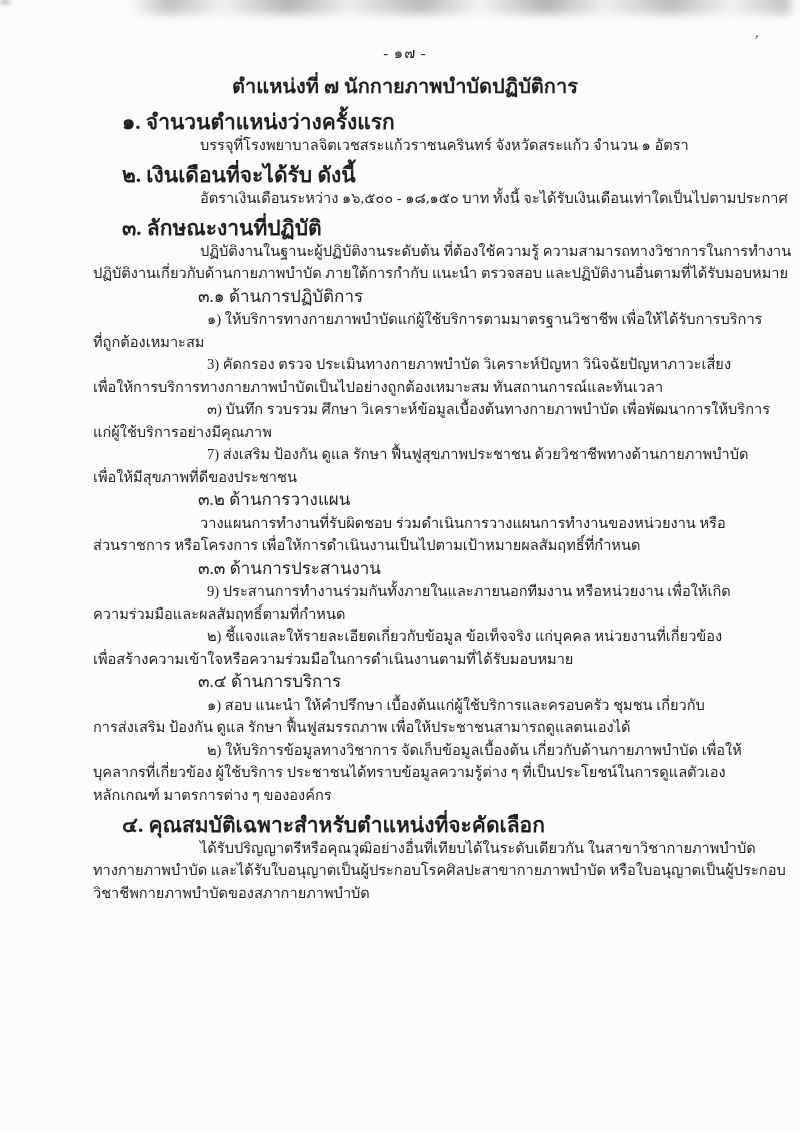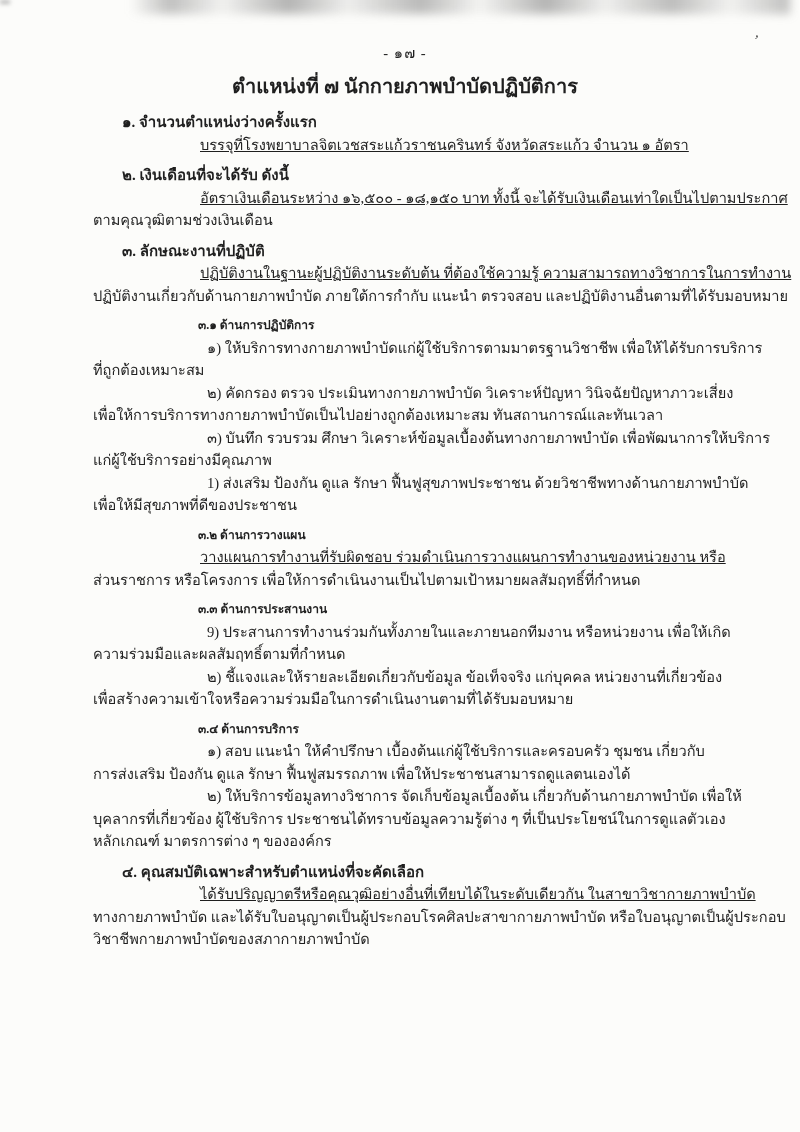--- a/index.html
+++ b/index.html
@@ -33,52 +33,51 @@
     font-size:15px; color:#4a4a4a; transform:rotate(12deg);
   }
   .doc {
     position:absolute; top:0; left:60px; width:690px;
     padding-top:42px;
     font-size:14.6px;
   }
   .ln { line-height:22.5px; min-height:22.5px; white-space:nowrap; }
   .pgnum  { text-align:center; margin-bottom:10px; letter-spacing:1px; }
   .title  { text-align:center; margin-bottom:14px; font-weight:bold; font-size:20px; }
-  .h      { padding-left:62px;  margin-top:8px; font-weight:bold; font-size:15px; }
-  .sub    { padding-left:138px; margin-top:7px; font-weight:bold; font-size:12px; }
-  .para   { padding-left:140px;text-decoration:underline; }
+  .h      { padding-left:62px;  margin-top:8px; font-weight:bold; font-size:21px; }
+  .sub    { padding-left:138px; margin-top:1px; font-weight:normal; font-size:17px; }
+  .para   { padding-left:140px; }
   .item   { padding-left:147px; }
   .flush  { padding-left:33px; }
 </style>
 </head>
 <body>
 
 <div class="page">
   <div class="smudges"></div>
   <div class="corner-spot"></div>
   <div class="scan-mark">,</div>
   <div class="doc">
       <div class="ln pgnum">- ๑๗ -</div>
       <div class="ln title">ตำแหน่งที่ ๗ นักกายภาพบำบัดปฏิบัติการ</div>
       <div class="ln h">๑. จำนวนตำแหน่งว่างครั้งแรก</div>
       <div class="ln para">บรรจุที่โรงพยาบาลจิตเวชสระแก้วราชนครินทร์ จังหวัดสระแก้ว จำนวน ๑ อัตรา</div>
       <div class="ln h">๒. เงินเดือนที่จะได้รับ ดังนี้</div>
       <div class="ln para">อัตราเงินเดือนระหว่าง ๑๖,๕๐๐ - ๑๘,๑๕๐ บาท ทั้งนี้ จะได้รับเงินเดือนเท่าใดเป็นไปตามประกาศ</div>
-      <div class="ln flush">ตามคุณวุฒิตามช่วงเงินเดือน</div>
       <div class="ln h">๓. ลักษณะงานที่ปฏิบัติ</div>
       <div class="ln para">ปฏิบัติงานในฐานะผู้ปฏิบัติงานระดับต้น ที่ต้องใช้ความรู้ ความสามารถทางวิชาการในการทำงาน</div>
       <div class="ln flush">ปฏิบัติงานเกี่ยวกับด้านกายภาพบำบัด ภายใต้การกำกับ แนะนำ ตรวจสอบ และปฏิบัติงานอื่นตามที่ได้รับมอบหมาย</div>
       <div class="ln sub">๓.๑ ด้านการปฏิบัติการ</div>
       <div class="ln item">๑) ให้บริการทางกายภาพบำบัดแก่ผู้ใช้บริการตามมาตรฐานวิชาชีพ เพื่อให้ได้รับการบริการ</div>
       <div class="ln flush">ที่ถูกต้องเหมาะสม</div>
-      <div class="ln item">๒) คัดกรอง ตรวจ ประเมินทางกายภาพบำบัด วิเคราะห์ปัญหา วินิจฉัยปัญหาภาวะเสี่ยง</div>
+      <div class="ln item">3) คัดกรอง ตรวจ ประเมินทางกายภาพบำบัด วิเคราะห์ปัญหา วินิจฉัยปัญหาภาวะเสี่ยง</div>
       <div class="ln flush">เพื่อให้การบริการทางกายภาพบำบัดเป็นไปอย่างถูกต้องเหมาะสม ทันสถานการณ์และทันเวลา</div>
       <div class="ln item">๓) บันทึก รวบรวม ศึกษา วิเคราะห์ข้อมูลเบื้องต้นทางกายภาพบำบัด เพื่อพัฒนาการให้บริการ</div>
       <div class="ln flush">แก่ผู้ใช้บริการอย่างมีคุณภาพ</div>
-      <div class="ln item">1) ส่งเสริม ป้องกัน ดูแล รักษา ฟื้นฟูสุขภาพประชาชน ด้วยวิชาชีพทางด้านกายภาพบำบัด</div>
+      <div class="ln item">7) ส่งเสริม ป้องกัน ดูแล รักษา ฟื้นฟูสุขภาพประชาชน ด้วยวิชาชีพทางด้านกายภาพบำบัด</div>
       <div class="ln flush">เพื่อให้มีสุขภาพที่ดีของประชาชน</div>
       <div class="ln sub">๓.๒ ด้านการวางแผน</div>
       <div class="ln para">วางแผนการทำงานที่รับผิดชอบ ร่วมดำเนินการวางแผนการทำงานของหน่วยงาน หรือ</div>
       <div class="ln flush">ส่วนราชการ หรือโครงการ เพื่อให้การดำเนินงานเป็นไปตามเป้าหมายผลสัมฤทธิ์ที่กำหนด</div>
       <div class="ln sub">๓.๓ ด้านการประสานงาน</div>
       <div class="ln item">9) ประสานการทำงานร่วมกันทั้งภายในและภายนอกทีมงาน หรือหน่วยงาน เพื่อให้เกิด</div>
       <div class="ln flush">ความร่วมมือและผลสัมฤทธิ์ตามที่กำหนด</div>
       <div class="ln item">๒) ชี้แจงและให้รายละเอียดเกี่ยวกับข้อมูล ข้อเท็จจริง แก่บุคคล หน่วยงานที่เกี่ยวข้อง</div>
       <div class="ln flush">เพื่อสร้างความเข้าใจหรือความร่วมมือในการดำเนินงานตามที่ได้รับมอบหมาย</div>
       <div class="ln sub">๓.๔ ด้านการบริการ</div>

